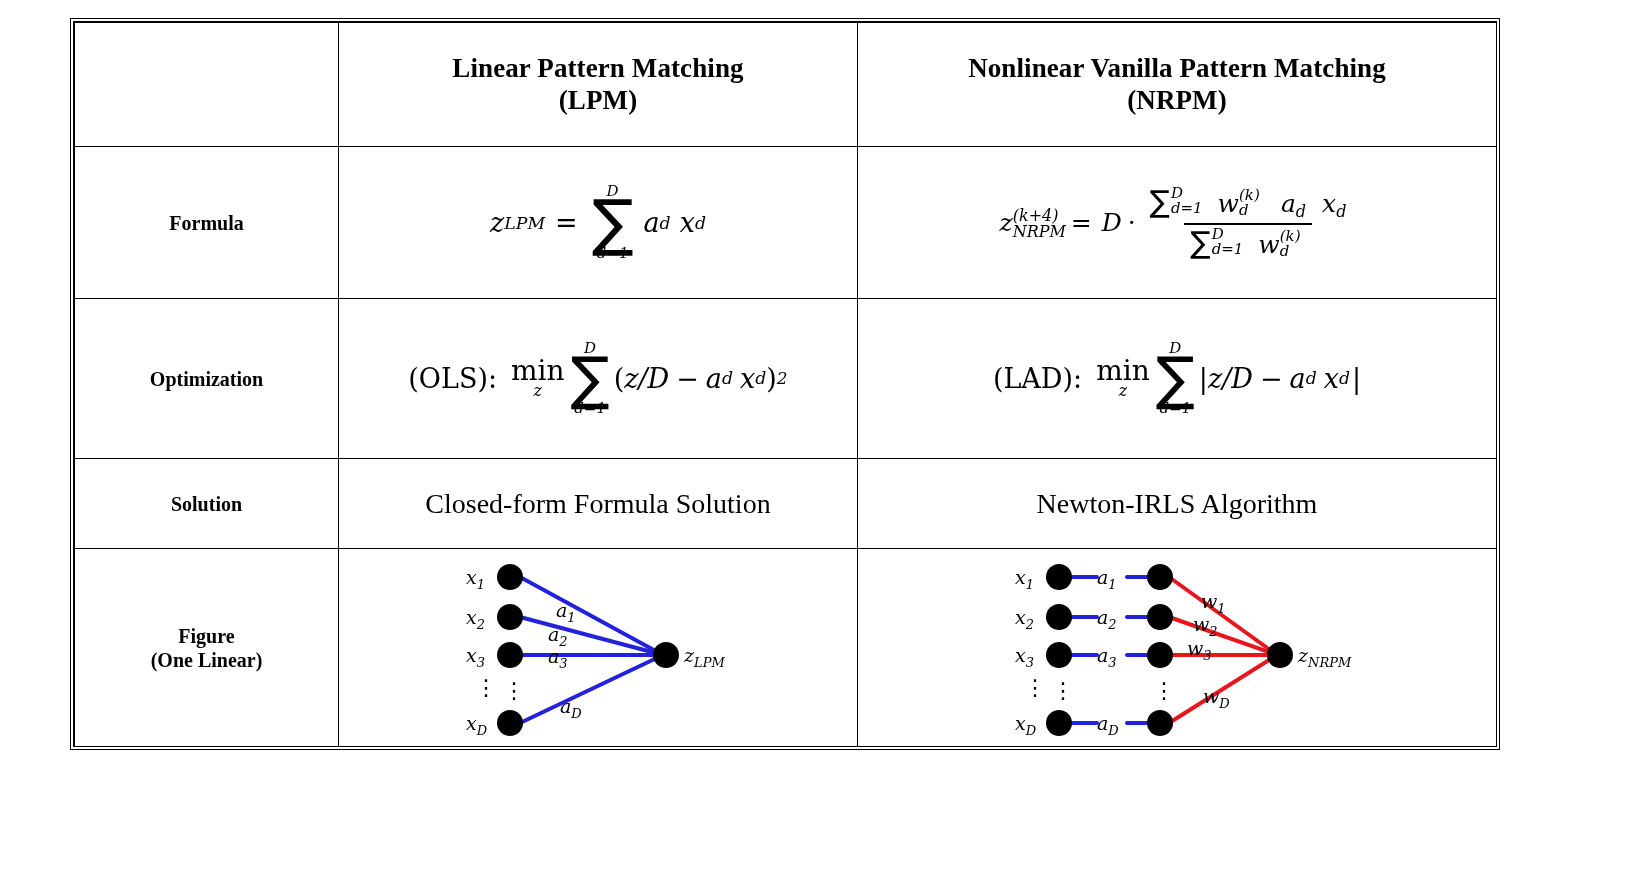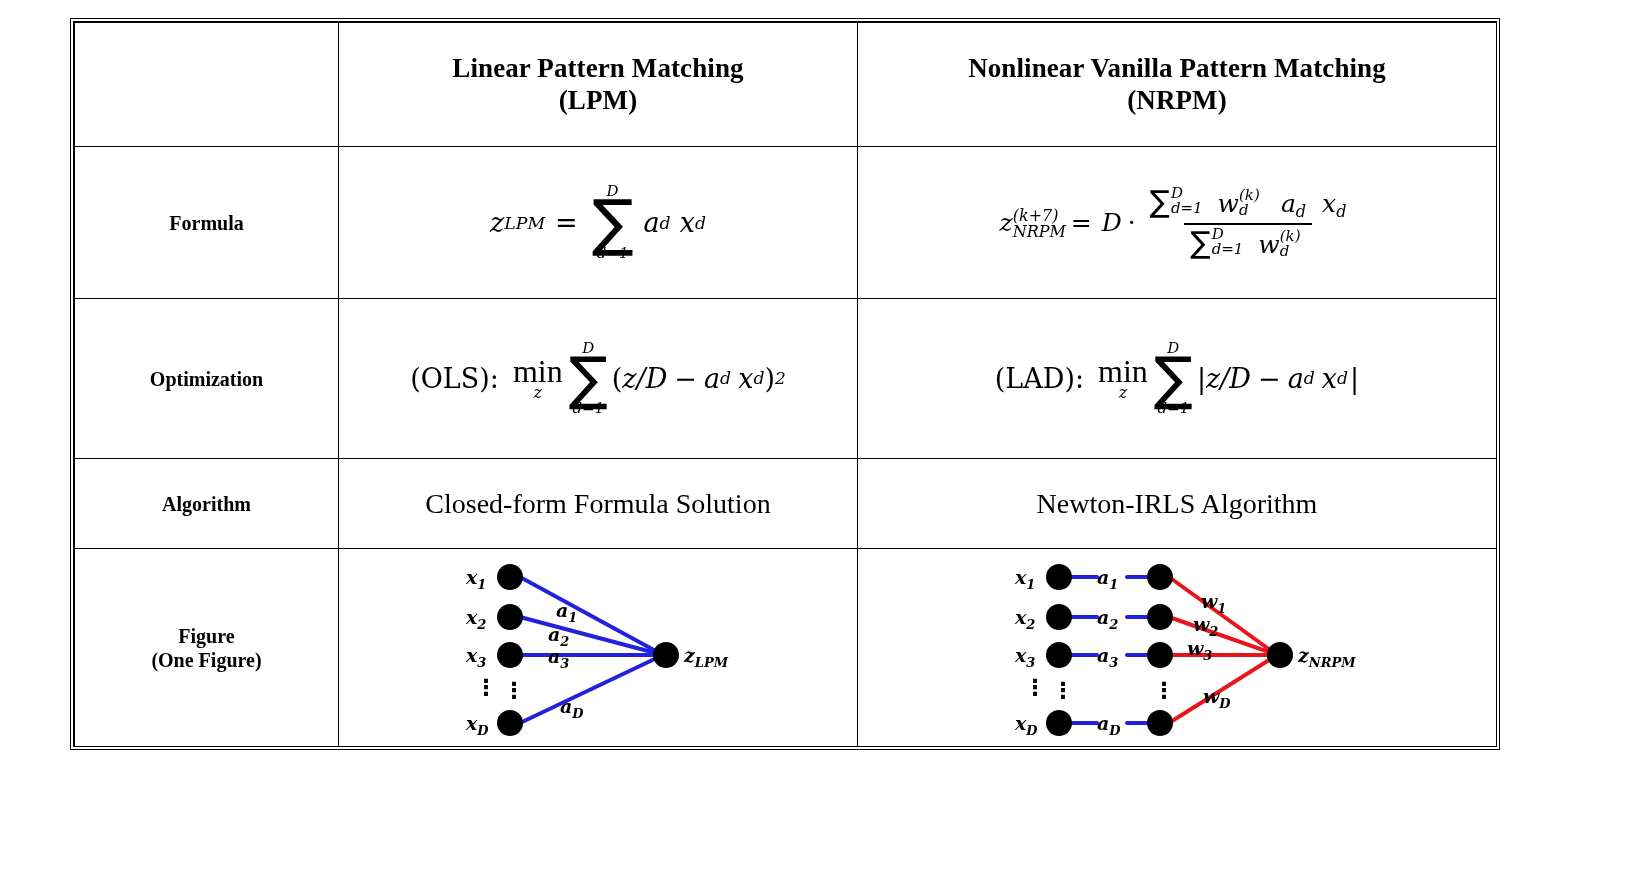--- a/index.html
+++ b/index.html
@@ -93,33 +93,33 @@
   .sumin .lims{
     display:inline-flex;flex-direction:column;align-items:flex-start;
     font-size:15px;line-height:1.02;margin-left:1px;font-style:italic;
   }
 
   
   .minop{
     display:inline-flex;flex-direction:column;align-items:center;
     font-style:normal;line-height:1;margin:0 2px;
   }
-  .minop .mn{font-size:32px;font-style:normal;font-family:Liberation Serif, serif;}
+  .minop .mn{font-size:28px;font-style:normal;}
   .minop .und{font-size:16px;font-style:italic;margin-top:-2px;}
 
   
   .frac{
     display:inline-flex;flex-direction:column;align-items:center;
     vertical-align:middle;margin:0 2px;
   }
   .frac .num{padding:0 6px 2px 6px;}
   .frac .den{padding:2px 6px 0 6px;border-top:2.5px solid #000;}
 
   
-  .diagram{width:100%;display:flex;justify-content:center;align-items:center;font-weight:bold;}
+  .diagram{width:100%;display:flex;justify-content:center;align-items:center;}
   .diagram svg{display:block;}
   .nodefill{fill:#000;}
   .edge-blue{stroke:#2222dd;stroke-width:4;fill:none;stroke-linecap:round;}
   .edge-red{stroke:#e8151c;stroke-width:4;fill:none;stroke-linecap:round;}
   .lbl{font-family:"DejaVu Serif",serif;font-style:italic;font-size:19px;fill:#000;}
   .lbl-sub{font-family:"DejaVu Serif",serif;font-style:italic;font-size:13px;fill:#000;}
   .dots{font-family:"DejaVu Sans",sans-serif;font-size:22px;fill:#000;}
 
   
   .caption{
@@ -174,21 +174,21 @@
               <span style="margin-left:6px">a</span>
                 <span class="sub">d</span>
               <span style="margin-left:9px">x</span>
                 <span class="sub">d</span>
             </span>
           </td>
 
           <td>
             <span class="math" style="font-size:25px">
               <span style="position:relative;display:inline-block;">
-                <span class="var">z</span><span class="sup" style="position:absolute;left:100%;top:-2px;font-size:16px;">(k+7)</span><span class="sub" style="position:absolute;left:100%;top:14px;font-size:16px;">NRPM</span>
+                <span class="var">z</span><span class="sup" style="position:absolute;left:100%;top:-2px;font-size:16px;">(k+4)</span><span class="sub" style="position:absolute;left:100%;top:14px;font-size:16px;">NRPM</span>
               </span>
               <span class="up" style="margin:0 10px 0 58px">=</span>
               <span class="var">D</span>
               <span class="up" style="margin:0 6px">·</span>
 
               <span class="frac">
                 <span class="num">
                   <span class="sumin">
                     <span class="sg">∑</span>
                     <span class="lims">
@@ -271,30 +271,30 @@
                 <span class="sub">d</span>
               <span class="var" style="margin-left:7px">x</span>
                 <span class="sub">d</span>
                 <span class="up" style="margin-left:2px">|</span>
             </span>
           </td>
         </tr>
 
         <tr class="row-algo">
           <td class="rowlabel">
-            <div>Algorithm</div>
+            <div>Solution</div>
           </td>
           <td class="plain">Closed-form Formula Solution</td>
           <td class="plain">Newton-IRLS Algorithm</td>
         </tr>
 
         <tr class="row-model">
           <td class="rowlabel">
             <div>Figure</div>
-            <div>(One Figure)</div>
+            <div>(One Linear)</div>
           </td>
 
           <td>
             <div class="diagram">
               <svg width="300" height="185" viewBox="0 0 300 185">
 
                 <line class="edge-blue" x1="72" y1="22" x2="215" y2="100"></line>
                 <line class="edge-blue" x1="72" y1="62" x2="215" y2="100"></line>
                 <line class="edge-blue" x1="72" y1="100" x2="215" y2="100"></line>
                 <line class="edge-blue" x1="72" y1="168" x2="215" y2="100"></line>

